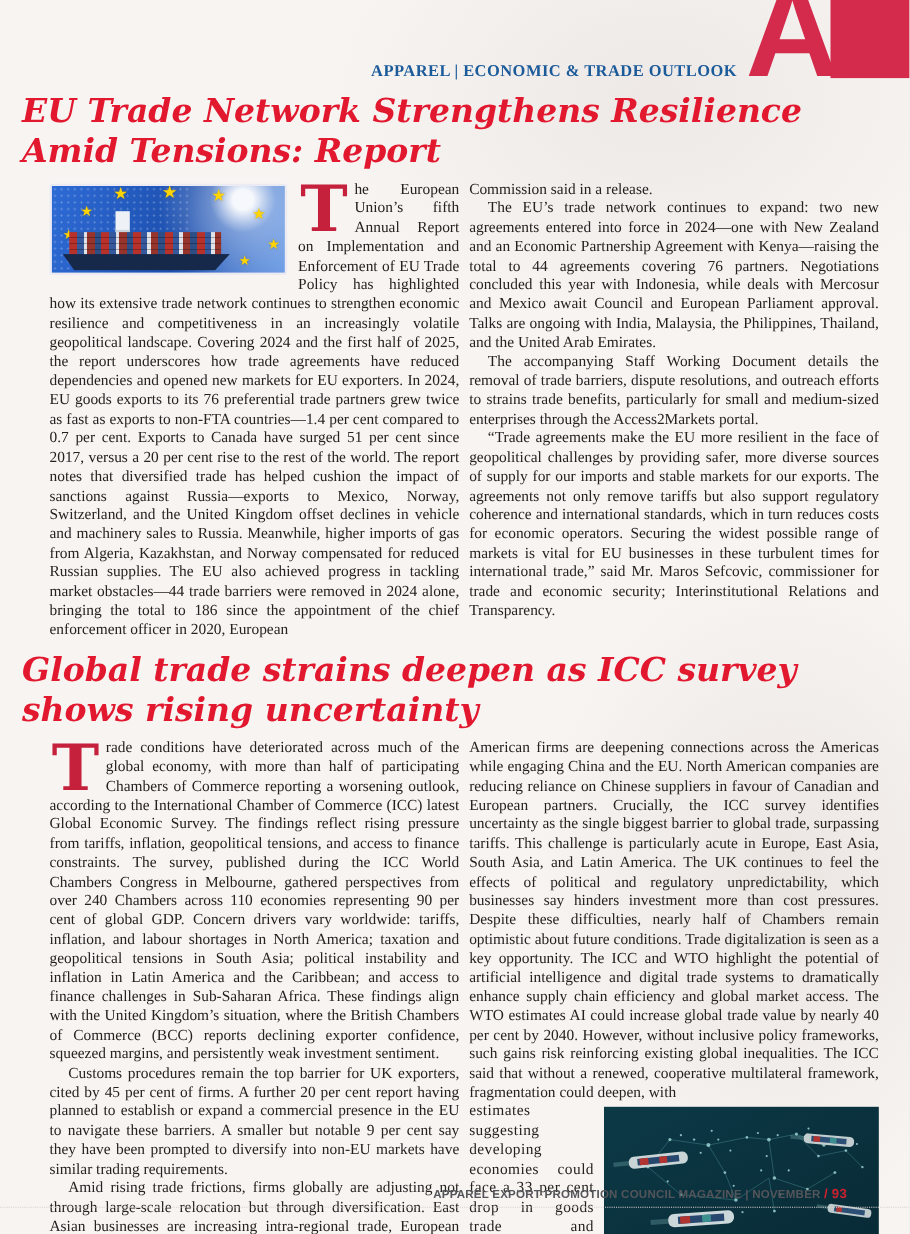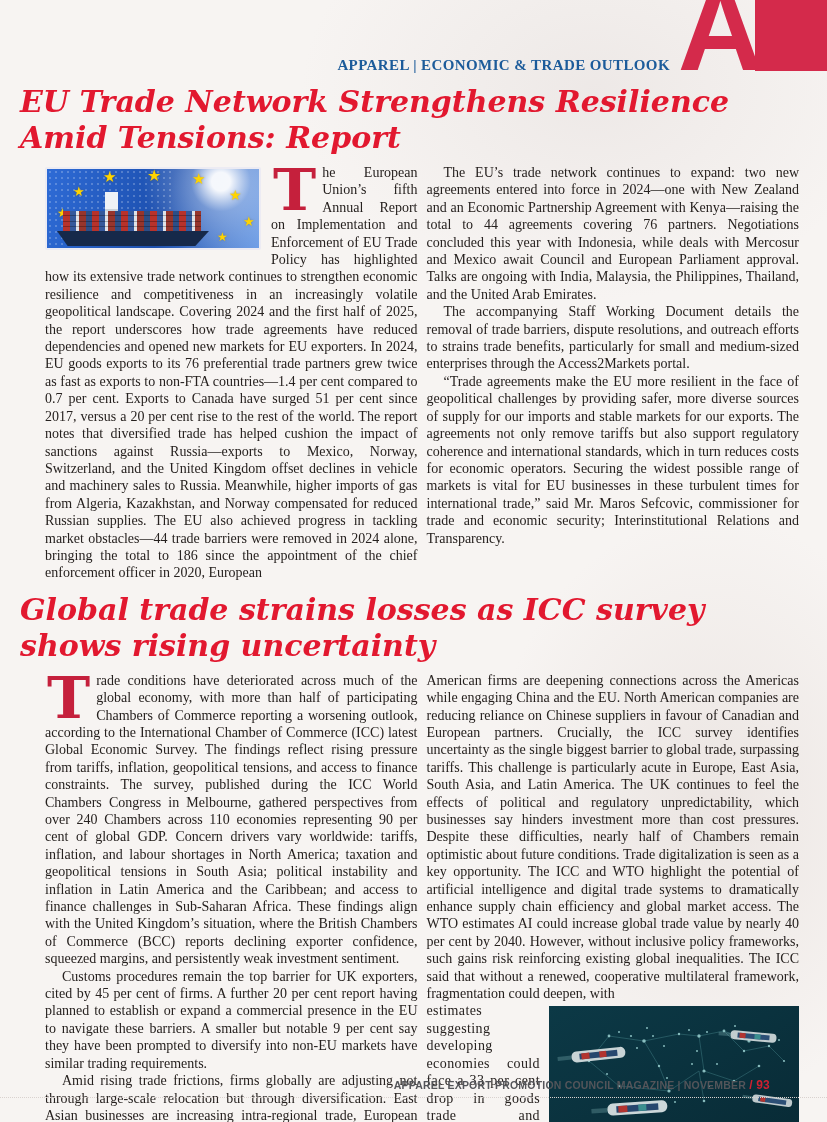--- a/index.html
+++ b/index.html
@@ -102,27 +102,28 @@
         <span class="star s6">★</span>
         <span class="star s7">★</span>
         <span class="star s8">★</span>
         <div class="p1-bridge"></div>
         <div class="p1-containers"></div>
         <div class="p1-hull"></div>
       </div>
       <p><span class="dropcap">T</span><span>he European Union’s fifth Annual Report on Implementation and Enforcement of EU Trade Policy has highlighted how its extensive trade network continues to strengthen economic resilience and competitiveness in an increasingly volatile geopolitical landscape. Covering 2024 and the first half of 2025, the report underscores how trade agreements have reduced dependencies and opened new markets for EU exporters. In 2024, EU goods exports to its 76 preferential trade partners grew twice as fast as exports to non-FTA countries—1.4 per cent compared to 0.7 per cent. Exports to Canada have surged 51 per cent since 2017, versus a 20 per cent rise to the rest of the world. The report notes that diversified trade has helped cushion the impact of sanctions against Russia—exports to Mexico, Norway, Switzerland, and the United Kingdom offset declines in vehicle and machinery sales to Russia. Meanwhile, higher imports of gas from Algeria, Kazakhstan, and Norway compensated for reduced Russian supplies. The EU also achieved progress in tackling market obstacles—44 trade barriers were removed in 2024 alone, bringing the total to 186 since the appointment of the chief enforcement officer in 2020, European</span></p>
     </div>
     <div class="col">
+      <p>Commission said in a release.</p>
       <p class="indent">The EU’s trade network continues to expand: two new agreements entered into force in 2024—one with New Zealand and an Economic Partnership Agreement with Kenya—raising the total to 44 agreements covering 76 partners. Negotiations concluded this year with Indonesia, while deals with Mercosur and Mexico await Council and European Parliament approval. Talks are ongoing with India, Malaysia, the Philippines, Thailand, and the United Arab Emirates.</p>
       <p class="indent">The accompanying Staff Working Document details the removal of trade barriers, dispute resolutions, and outreach efforts to strains trade benefits, particularly for small and medium-sized enterprises through the Access2Markets portal.</p>
       <p class="indent">“Trade agreements make the EU more resilient in the face of geopolitical challenges by providing safer, more diverse sources of supply for our imports and stable markets for our exports. The agreements not only remove tariffs but also support regulatory coherence and international standards, which in turn reduces costs for economic operators. Securing the widest possible range of markets is vital for EU businesses in these turbulent times for international trade,” said Mr. Maros Sefcovic, commissioner for trade and economic security; Interinstitutional Relations and Transparency.</p>
     </div>
   </div>
 
-  <div class="art-title">Global trade strains losses as ICC survey shows rising uncertainty</div>
+  <div class="art-title">Global trade strains deepen as ICC survey shows rising uncertainty</div>
   <div class="cols">
     <div class="col">
       <p><span class="dropcap">T</span><span>rade conditions have deteriorated across much of the global economy, with more than half of participating Chambers of Commerce reporting a worsening outlook, according to the International Chamber of Commerce (ICC) latest Global Economic Survey. The findings reflect rising pressure from tariffs, inflation, geopolitical tensions, and access to finance constraints. The survey, published during the ICC World Chambers Congress in Melbourne, gathered perspectives from over 240 Chambers across 110 economies representing 90 per cent of global GDP. Concern drivers vary worldwide: tariffs, inflation, and labour shortages in North America; taxation and geopolitical tensions in South Asia; political instability and inflation in Latin America and the Caribbean; and access to finance challenges in Sub-Saharan Africa. These findings align with the United Kingdom’s situation, where the British Chambers of Commerce (BCC) reports declining exporter confidence, squeezed margins, and persistently weak investment sentiment.</span></p>
       <p class="indent">Customs procedures remain the top barrier for UK exporters, cited by 45 per cent of firms. A further 20 per cent report having planned to establish or expand a commercial presence in the EU to navigate these barriers. A smaller but notable 9 per cent say they have been prompted to diversify into non-EU markets have similar trading requirements.</p>
       <p class="indent">Amid rising trade frictions, firms globally are adjusting not through large-scale relocation but through diversification. East Asian businesses are increasing intra-regional trade, European companies are expanding within Europe and Asia, and Survey</p>
     </div>
     <div class="col">
       <p>American firms are deepening connections across the Americas while engaging China and the EU. North American companies are reducing reliance on Chinese suppliers in favour of Canadian and European partners. Crucially, the ICC survey identifies uncertainty as the single biggest barrier to global trade, surpassing tariffs. This challenge is particularly acute in Europe, East Asia, South Asia, and Latin America. The UK continues to feel the effects of political and regulatory unpredictability, which businesses say hinders investment more than cost pressures. Despite these difficulties, nearly half of Chambers remain optimistic about future conditions. Trade digitalization is seen as a key opportunity. The ICC and WTO highlight the potential of artificial intelligence and digital trade systems to dramatically enhance supply chain efficiency and global market access. The WTO estimates AI could increase global trade value by nearly 40 per cent by 2040. However, without inclusive policy frameworks, such gains risk reinforcing existing global inequalities. The ICC said that without a renewed, cooperative multilateral framework, fragmentation could deepen, with</p>
       <div class="photo2">
         <svg width="250" height="143" viewBox="0 0 250 143" xmlns="http://www.w3.org/2000/svg">

